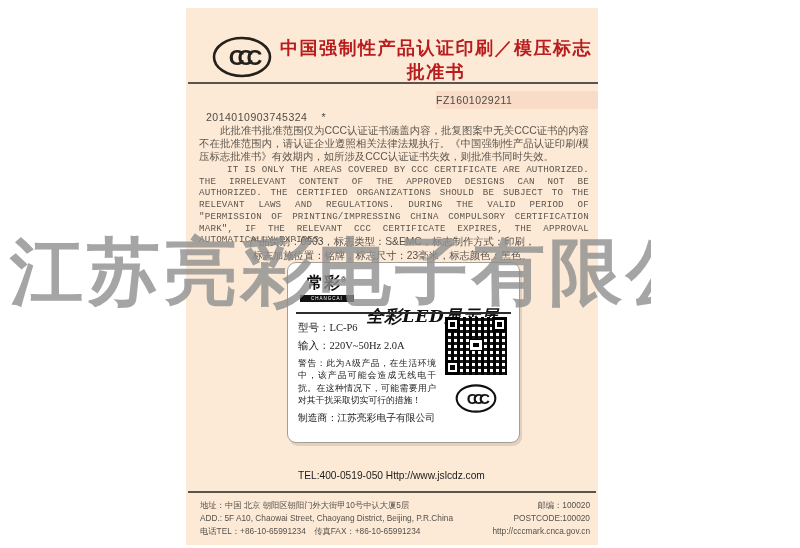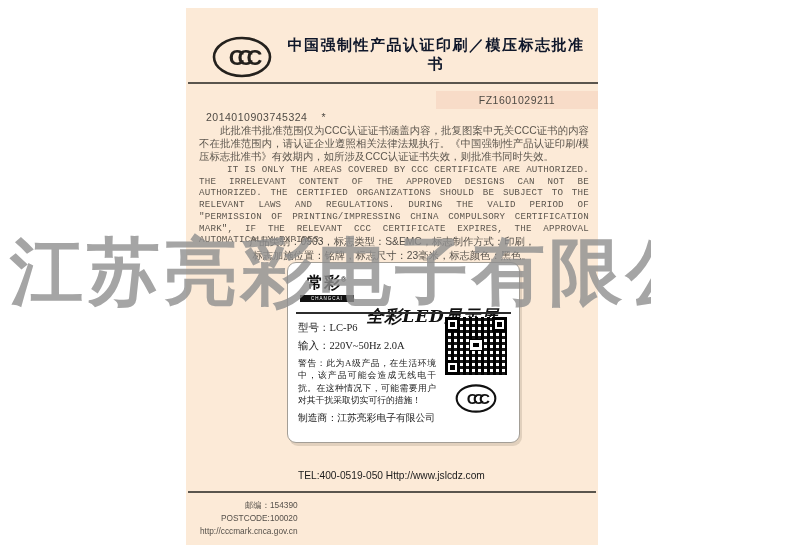--- a/index.html
+++ b/index.html
@@ -9,25 +9,25 @@
     overflow:hidden; font-family:"Liberation Sans", sans-serif; color:#4e4a44;
   }
   
   .paper {
     position:absolute; left:186px; top:8px; width:412px; height:537px;
     background:#fcead7;
   }
   
   .hdr-logo { position:absolute; left:26px; top:28px; width:60px; height:42px; }
   .hdr-titles { position:absolute; left:94px; right:6px; top:28px; text-align:center; }
-  .title-cn { font-size:15px; font-weight:bold; letter-spacing:1.5px; color:#0f172a; }
+  .title-cn { font-size:18px; font-weight:bold; letter-spacing:1.5px; color:#b91c1c; }
   .title-en { font-family:"Liberation Serif", serif; font-size:8.8px; margin-top:5px; color:#4a453e; }
   .hdr-rule { position:absolute; left:2px; right:0; top:74px; height:2px; background:#5a554d; }
   .fz-box {
-    position:absolute; right:0; top:83px; width:162px; text-align:center;
+    position:absolute; right:0; top:83px; width:162px; 
     background:#f8dcc8; padding:3px 0; font-size:10.5px; letter-spacing:0.5px; color:#4e4a44;
   }
   .cert-no { position:absolute; left:20px; top:103px; font-size:10.5px; letter-spacing:0.5px; }
   .cert-star { display:inline-block; margin-left:14px; }
   .notice-cn {
     position:absolute; left:13px; right:9px; top:116px; font-size:10.4px;
     line-height:13.2px; text-align:justify; text-indent:21px; color:#5c564e;
   }
   .notice-en {
     position:absolute; left:13px; right:9px; top:156px;
@@ -153,22 +153,27 @@
           <text x="30" y="29" text-anchor="middle" font-family="Liberation Sans, sans-serif" font-weight="bold" font-size="22" letter-spacing="-7" fill="#111">CCC</text>
         </svg>
       </div>
 
       <div class="manufacturer">制造商：江苏亮彩电子有限公司</div>
       <div class="contact">TEL:400-0519-050   Http://www.jslcdz.com</div>
     </div>
 
     <div class="ftr-rule"></div>
     <div class="footer">
+      <div class="left">
+        <div>地址：中国 北京 朝阳区朝阳门外大街甲10号中认大厦5层</div>
+        <div>ADD.: 5F A10, Chaowai Street, Chaoyang District, Beijing, P.R.China</div>
+        <div>电话TEL：+86-10-65991234　传真FAX：+86-10-65991234</div>
+      </div>
       <div class="right">
-        <div>邮编：154390</div>
+        <div>邮编：100020</div>
         <div>POSTCODE:100020</div>
         <div>http://cccmark.cnca.gov.cn</div>
       </div>
     </div>
 
   </div>
 
   <div class="watermark">江苏亮彩电子有限公司</div>
 
 </div>

